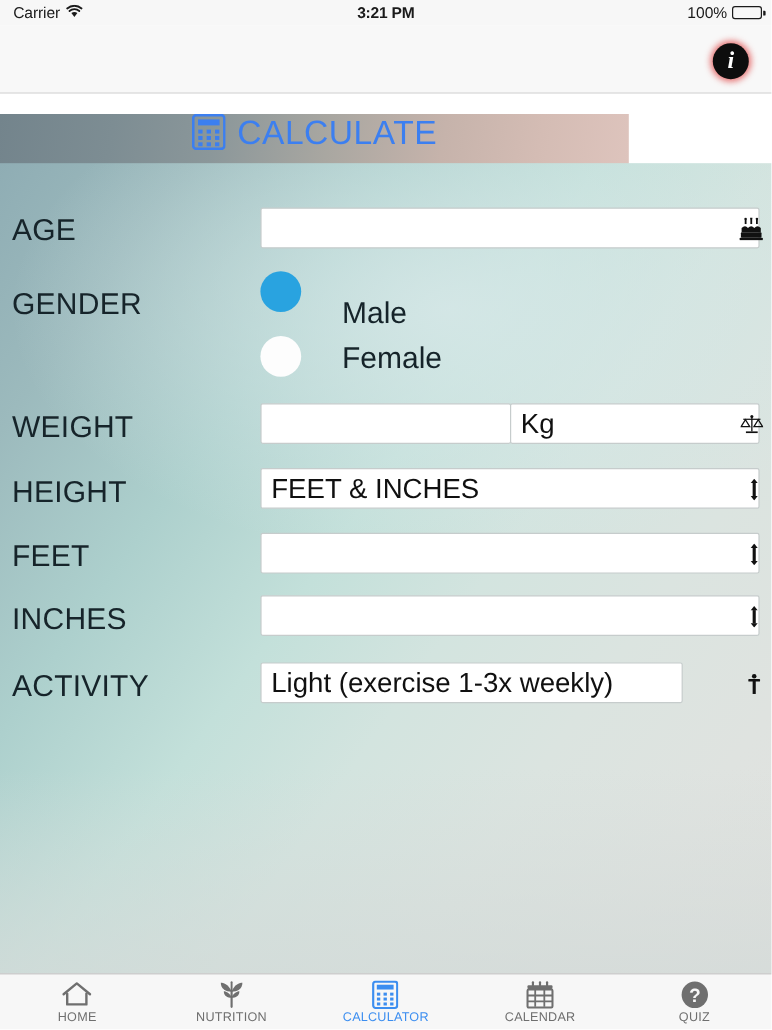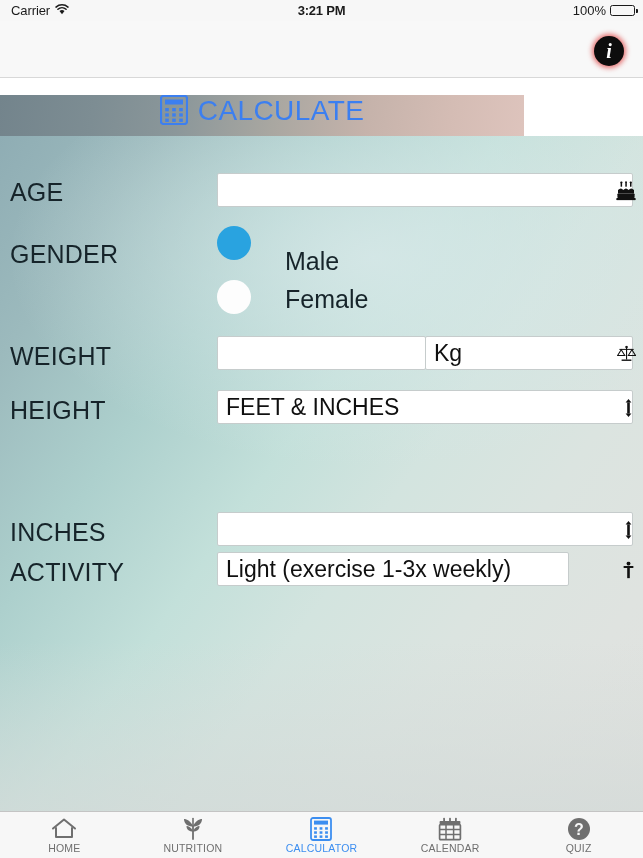--- a/index.html
+++ b/index.html
@@ -356,22 +356,33 @@
       <div class="field" style="left:217px;top:4px;width:416px;">FEET &amp; INCHES</div>
       <span class="field-icon" style="left:617px;top:22px;">
         <svg width="9" height="18" viewBox="0 0 9 18">
           <path d="M4.5 0 L7.4 3.6 L1.6 3.6 Z" fill="#111"></path>
           <rect x="3.2" y="3.4" width="2.6" height="11.2" fill="#111"></rect>
           <path d="M4.5 18 L7.4 14.4 L1.6 14.4 Z" fill="#111"></path>
         </svg>
       </span>
     </div>
 
-
-    <div class="row" style="top:372px;height:44px;">
+    <div class="row" style="top:304px;height:44px;">
+      <span class="row-label" style="top:10px;">FEET</span>
+      <div class="field" style="left:217px;top:4px;width:416px;"></div>
+      <span class="field-icon" style="left:617px;top:22px;">
+        <svg width="9" height="18" viewBox="0 0 9 18">
+          <path d="M4.5 0 L7.4 3.6 L1.6 3.6 Z" fill="#111"></path>
+          <rect x="3.2" y="3.4" width="2.6" height="11.2" fill="#111"></rect>
+          <path d="M4.5 18 L7.4 14.4 L1.6 14.4 Z" fill="#111"></path>
+        </svg>
+      </span>
+    </div>
+
+    <div class="row" style="top:356px;height:44px;">
       <span class="row-label" style="top:10px;">INCHES</span>
       <div class="field" style="left:217px;top:4px;width:416px;"></div>
       <span class="field-icon" style="left:617px;top:22px;">
         <svg width="9" height="18" viewBox="0 0 9 18">
           <path d="M4.5 0 L7.4 3.6 L1.6 3.6 Z" fill="#111"></path>
           <rect x="3.2" y="3.4" width="2.6" height="11.2" fill="#111"></rect>
           <path d="M4.5 18 L7.4 14.4 L1.6 14.4 Z" fill="#111"></path>
         </svg>
       </span>
     </div>

